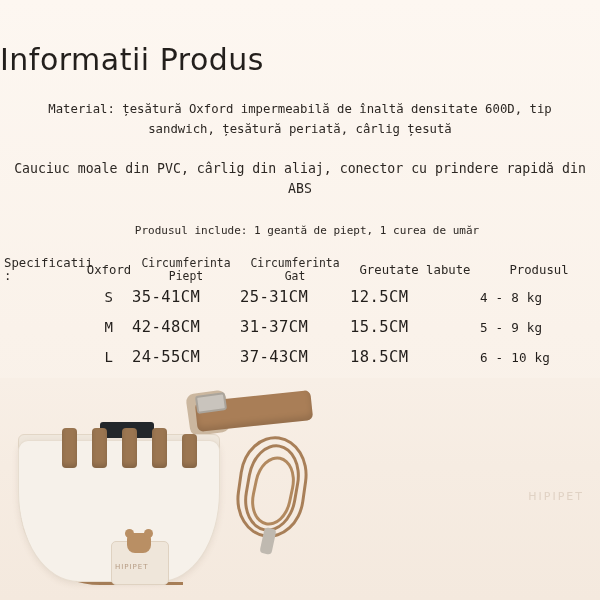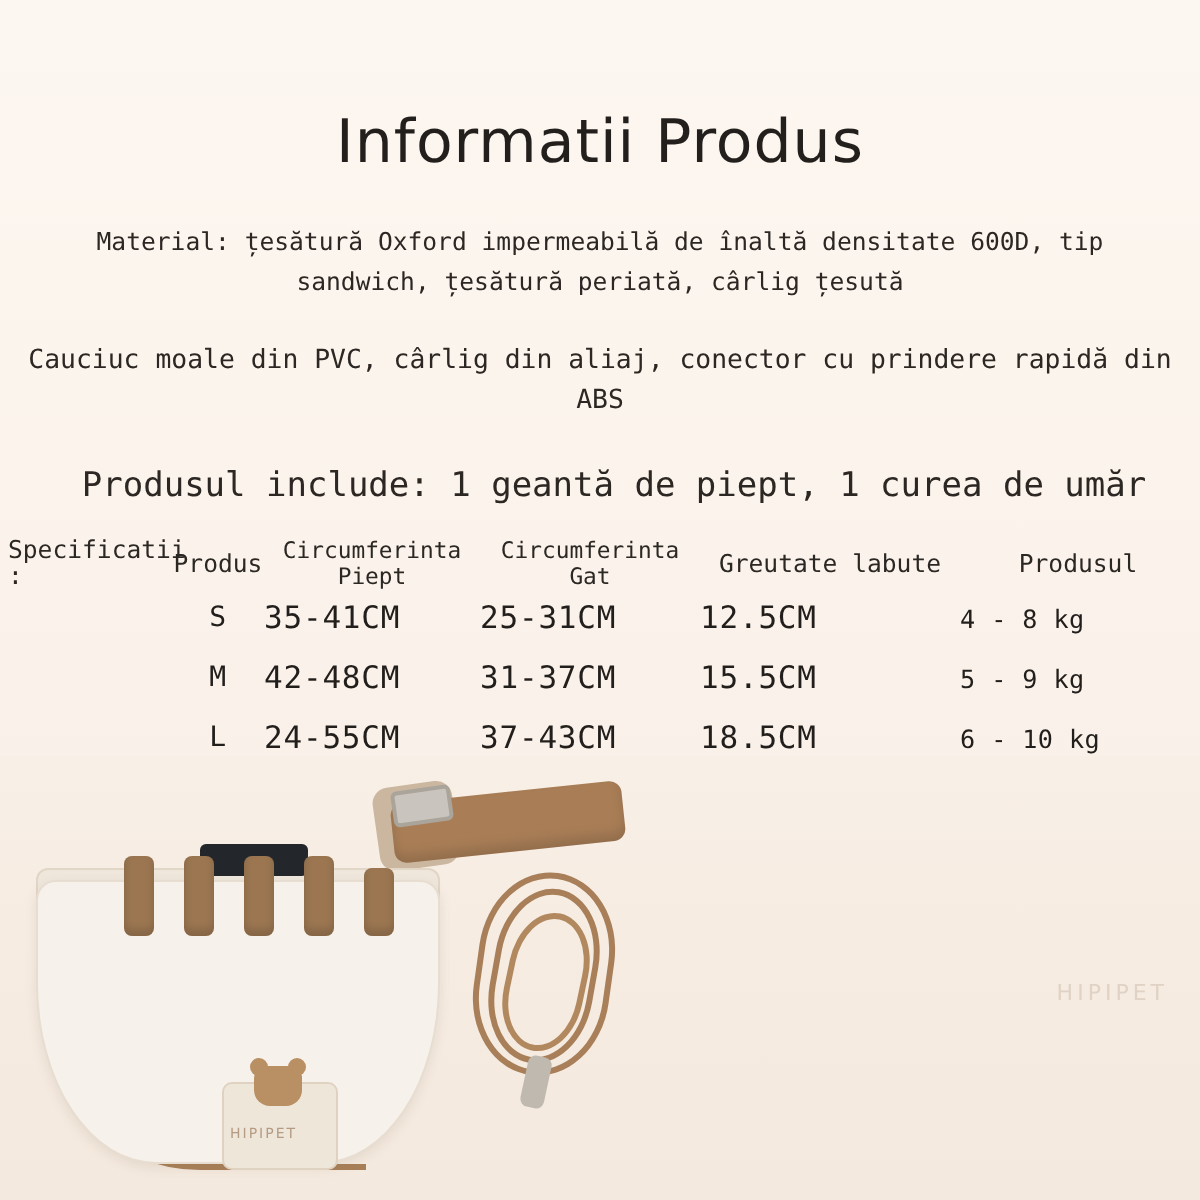--- a/index.html
+++ b/index.html
@@ -17,47 +17,46 @@
   }
   .page {
     position: relative;
     width: 600px;
     height: 600px;
     background: linear-gradient(180deg, #fdf7f1 0%, #faf2ea 55%, #f7efe6 100%);
   }
 
   
   .title {
-    text-align: center;
     font-family: "DejaVu Sans", sans-serif;
     font-size: 30px;
     color: #231f1c;
     letter-spacing: 0.5px;
-    padding-top: 54px;
+    padding-top: 42px;
     font-weight: 400;
   }
 
   
   .para {
     text-align: center;
     font-size: 12.3px;
     line-height: 20px;
     color: #2c2723;
     padding: 0 14px;
   }
   .para-material {
     margin-top: 22px;
   }
   .para-rubber {
     margin-top: 20px;
     font-size: 13.2px;
   }
   .para-includes {
     margin-top: 22px;
-    font-size: 17px;
+    font-size: 11px;
     padding-left: 28px;
   }
 
   
   .spec-wrap {
     margin-top: 16px;
     padding: 0 2px;
   }
   table.spec {
     width: 100%;
@@ -333,21 +332,21 @@
         <col class="col1">
           <col class="col2">
           <col class="col3">
           <col class="col4">
           <col class="col5">
           <col class="col6">
       </colgroup>
       <thead>
         <tr>
           <th class="col-spec">Specificatii :</th>
-          <th class="col-size">Produs</th>
+          <th class="col-size">Oxford</th>
           <th>Circumferinta Piept</th>
           <th>Circumferinta Gat</th>
           <th class="col-dist">Greutate labute</th>
           <th class="col-weight">Produsul</th>
         </tr>
       </thead>
       <tbody>
         <tr class="row-s">
           <td></td>
           <td class="size-letter">S</td>

